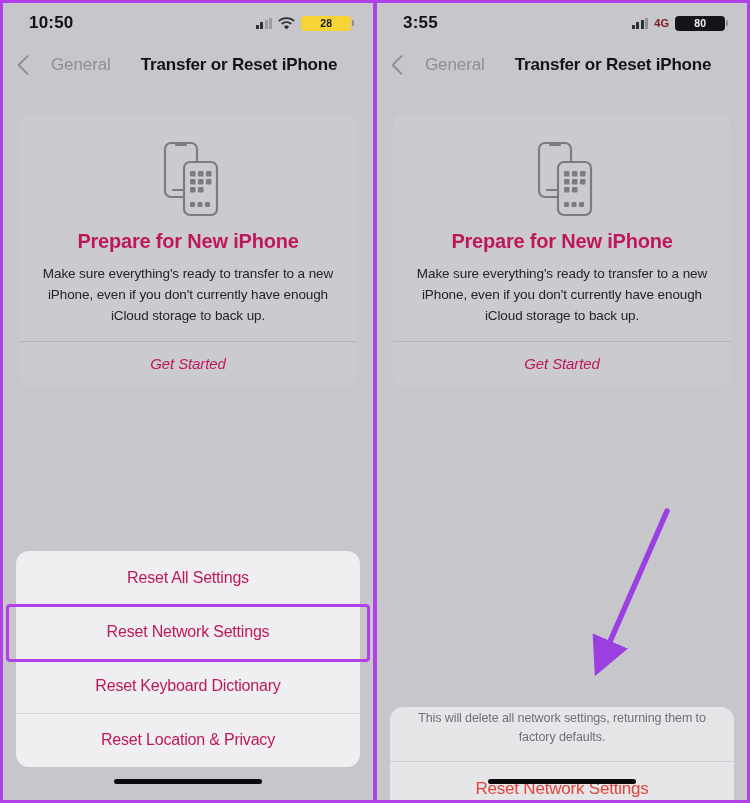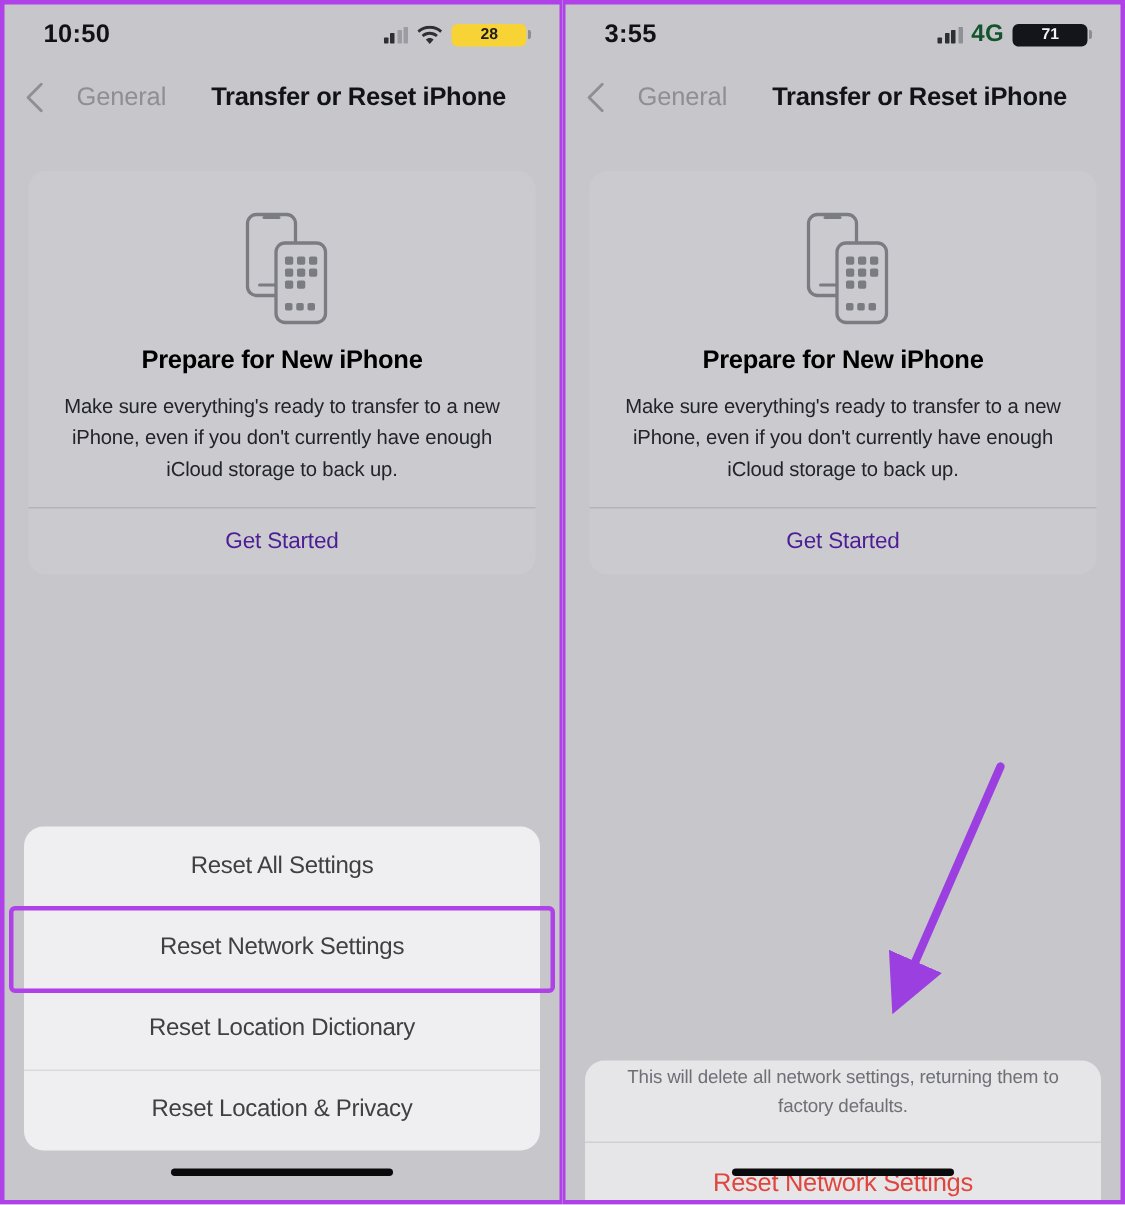--- a/index.html
+++ b/index.html
@@ -72,23 +72,23 @@
   .signal i:nth-child(3) { height: 9px;  background: #9c9ca2; }
   .signal i:nth-child(4) { height: 11px; background: #9c9ca2; }
   .signal.full i:nth-child(3),
   .signal.full i:nth-child(4) { background: #2e2f33; }
   .signal.full i:nth-child(4) { background:#8f9095; }
 
   .wifi { position: relative; width: 17px; height: 13px; }
   .wifi svg { display:block; }
 
   .netlabel {
-    font-size: 16px;
+    font-size: 11px;
     font-weight: bold;
-    color: #14532d;
+    color: #7f1d1d;
     letter-spacing: .2px;
   }
 
   .battery {
     min-width: 27px;
     height: 15px;
     border-radius: 4px;
     display: flex;
     align-items: center;
     justify-content: center;
@@ -148,59 +148,60 @@
     padding: 18px 14px 0;
     text-align: center;
   }
   .phones-icon {
     height: 92px;
     display: flex;
     align-items: center;
     justify-content: center;
   }
   .prepare-title {
-    font-size: 17px;
+    font-size: 20px;
     font-weight: bold;
-    color: #000000;
+    color: #be185d;
     margin-top: 6px;
     letter-spacing: -.2px;
   }
   .prepare-desc {
     font-size: 13.5px;
     line-height: 21px;
     color: #23242a;
     margin: 10px 6px 0;
     letter-spacing: -.1px;
   }
   .card-sep {
     height: 1px;
     background: rgba(120,120,128,.28);
     margin: 15px -14px 0;
   }
   .get-started {
     font-size: 15px;
-    color: #4c1d95;
+    color: #be185d;
     padding: 13px 0 14px;
     letter-spacing: -.1px;
+    font-style: italic;
   }
   .reset-list {
     position: absolute;
     left: 13px;
     right: 13px;
     background: #efeff1;
     border-radius: 13px;
     overflow: hidden;
   }
   .reset-row {
     height: 54px;
     display: flex;
     align-items: center;
     justify-content: center;
     font-size: 16px;
-    color: #404040;
+    color: #be185d;
     letter-spacing: -.2px;
     position: relative;
   }
   .reset-row + .reset-row:before {
     content: "";
     position: absolute;
     left: 0; right: 0; top: 0;
     height: 1px;
     background: rgba(120,120,128,.17);
   }
@@ -326,21 +327,21 @@
         </div>
         <div class="prepare-title">Prepare for New iPhone</div>
         <div class="prepare-desc">Make sure everything's ready to transfer to a new iPhone, even if you don't currently have enough iCloud storage to back up.</div>
         <div class="card-sep"></div>
         <div class="get-started">Get Started</div>
       </div>
 
       <div class="reset-list" style="top:437px">
         <div class="reset-row">Reset All Settings</div>
         <div class="reset-row">Reset Network Settings</div>
-        <div class="reset-row">Reset Location Dictionary</div>
+        <div class="reset-row">Reset Keyboard Dictionary</div>
         <div class="reset-row">Reset Location &amp; Privacy</div>
       </div>
 
       <div class="highlight-box" style="top:490px;height:58px"></div>
 
     </div>
 
     <div class="home-indicator"></div>
   </div>
 
@@ -349,21 +350,21 @@
     <div class="statusbar">
       <div class="clock">3:55</div>
       <div class="status-right">
         <div class="signal full">
             <i></i>
             <i></i>
             <i></i>
             <i></i>
           </div>
         <div class="netlabel">4G</div>
-        <div class="battery dark">71</div>
+        <div class="battery dark">80</div>
       </div>
     </div>
 
     <div class="navbar">
       <span class="back-chevron">
         <svg width="12" height="20" viewBox="0 0 12 20">
             <path d="M10.5 1.2 1.7 10l8.8 8.8" stroke="#8e8e93" stroke-width="1.9" fill="none" stroke-linecap="round" stroke-linejoin="round"></path>
           </svg>
       </span>
       <span class="back-label">General</span>

